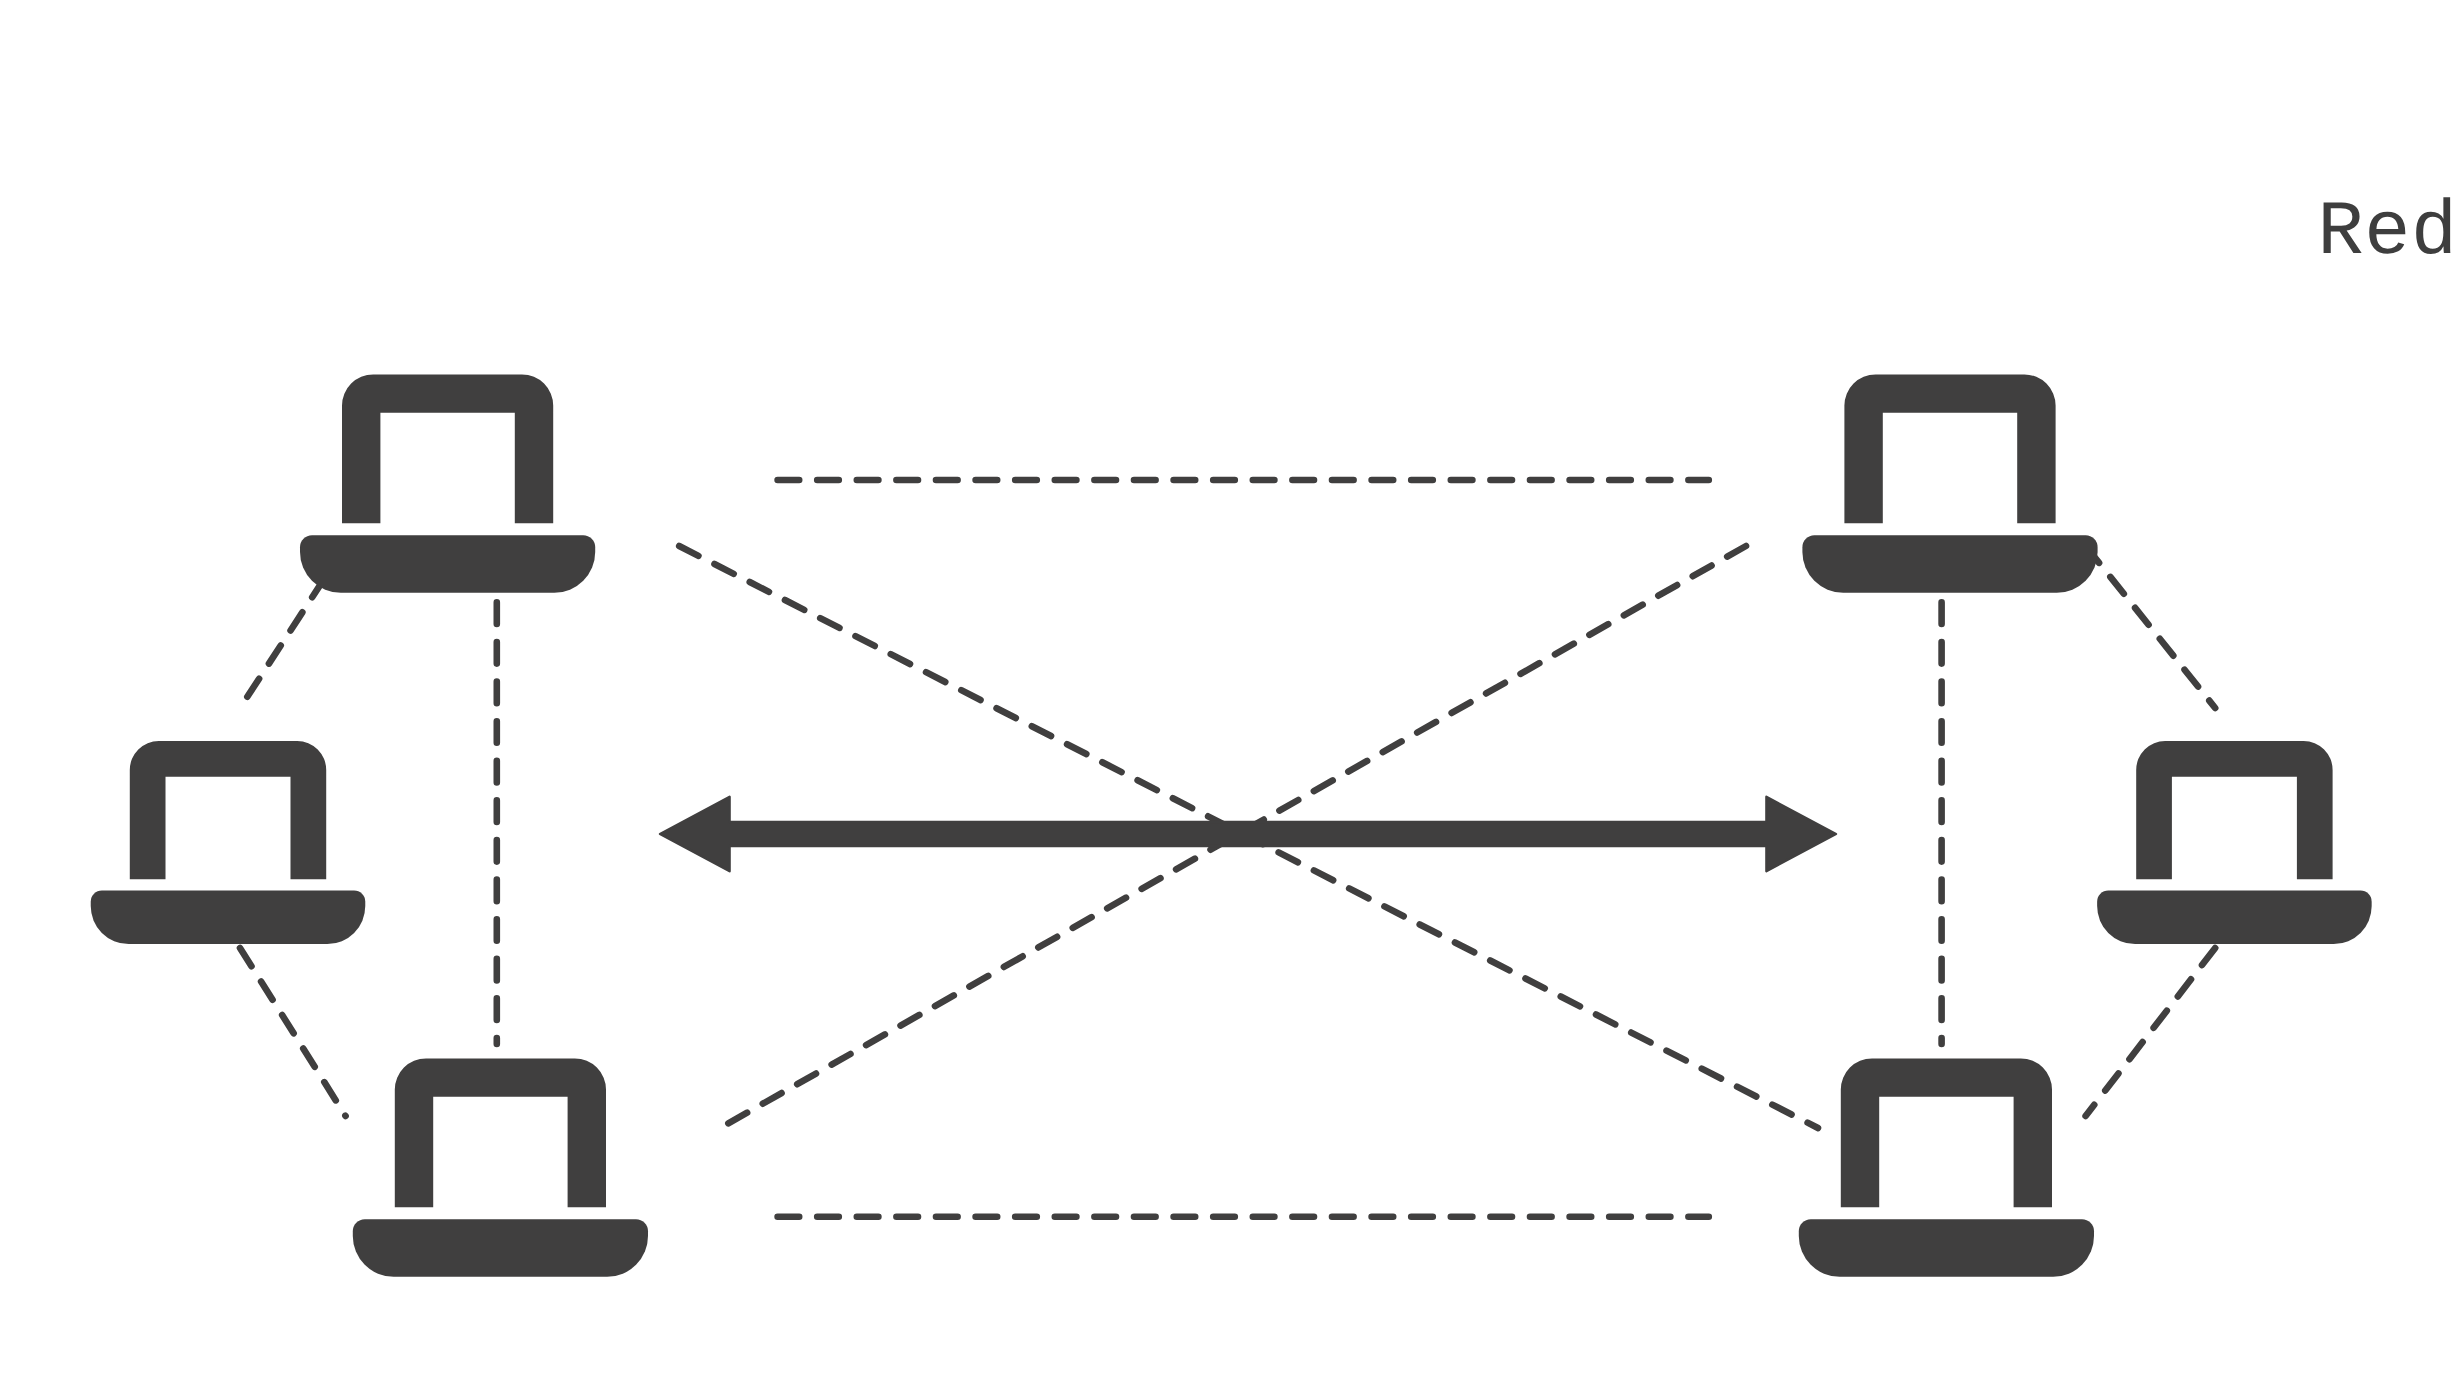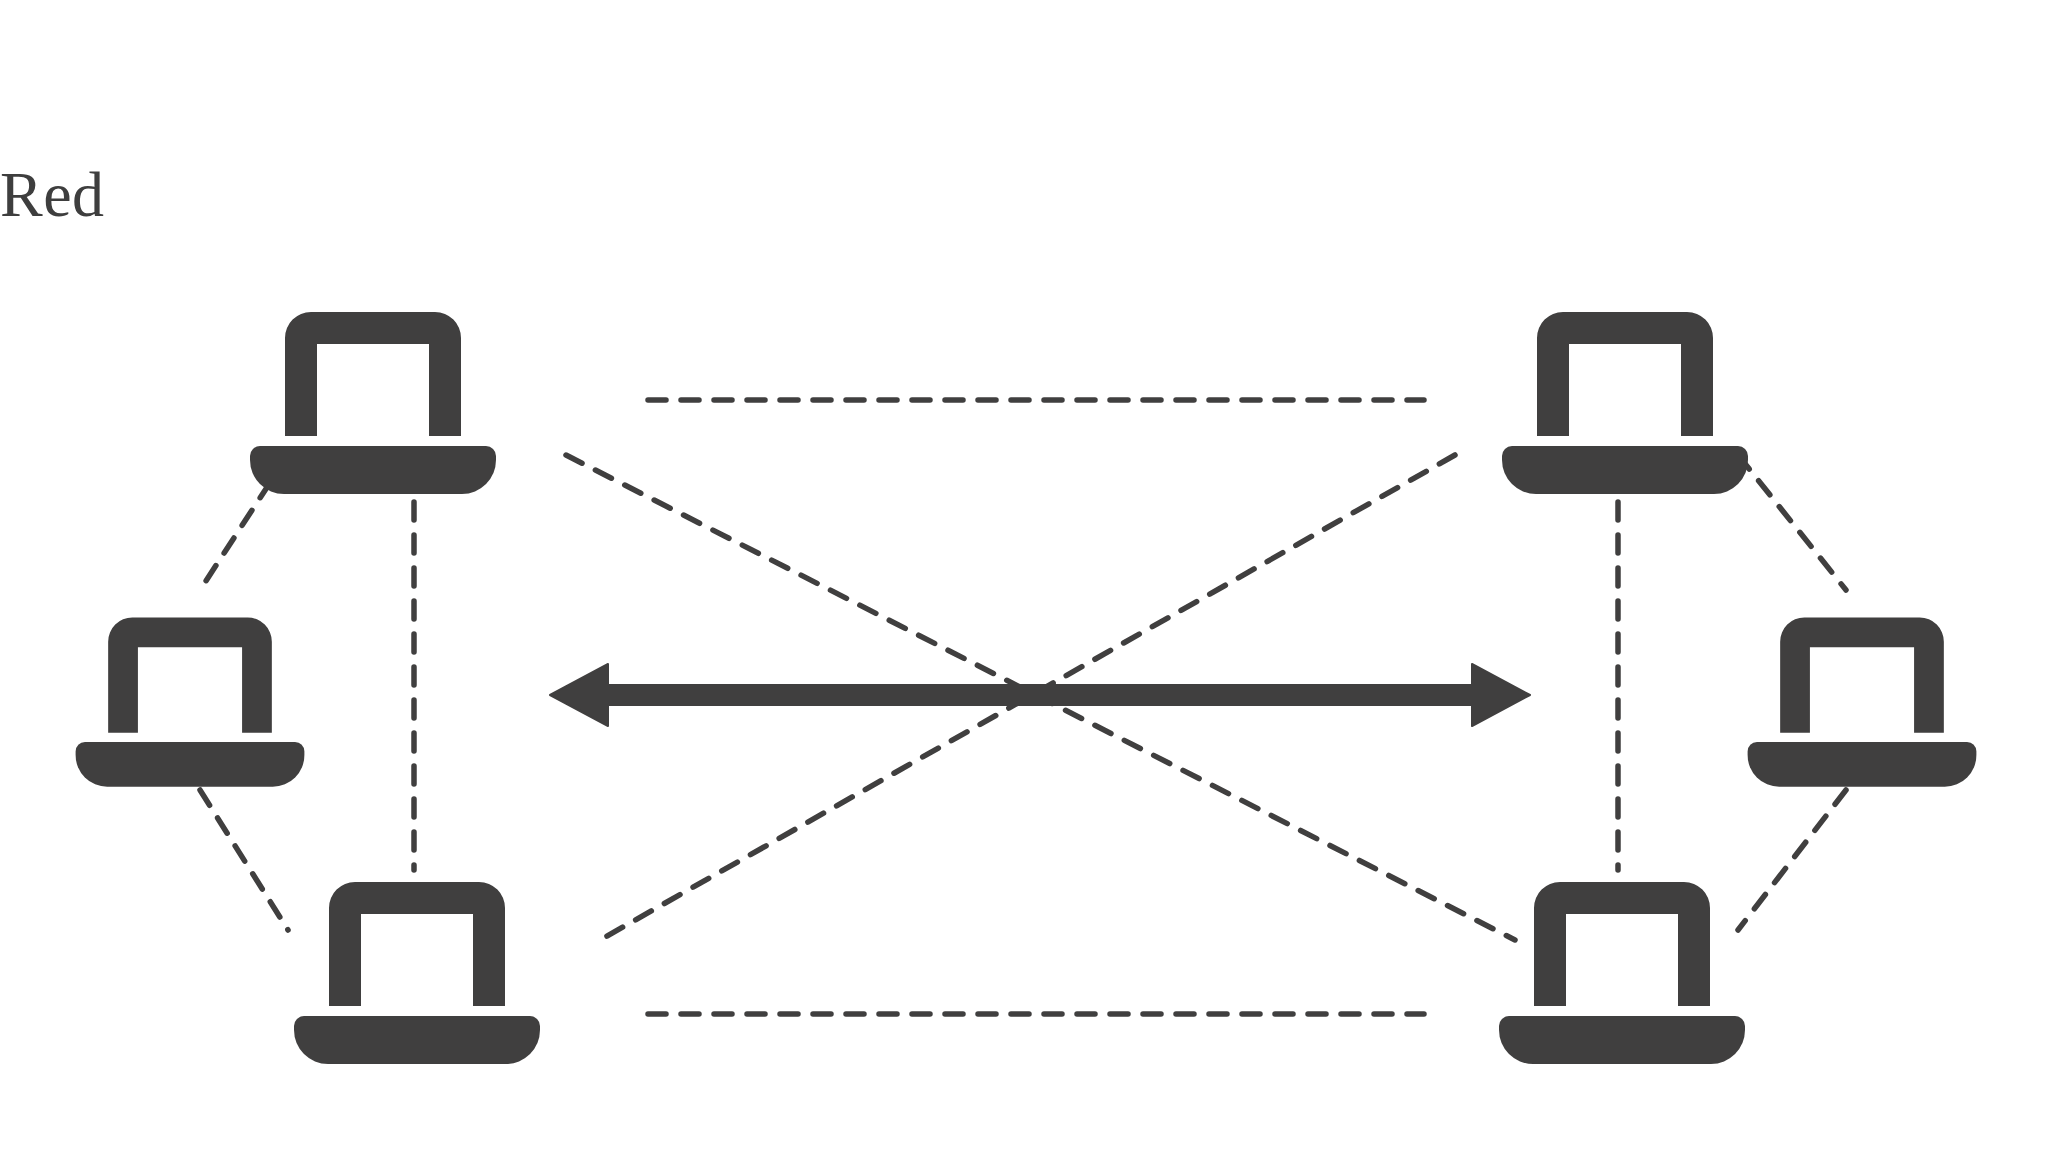--- a/index.html
+++ b/index.html
@@ -26,22 +26,22 @@
     left: 0;
     width: 2048px;
     height: 1152px;
     display: block;
   }
   .diagram-title {
     position: absolute;
     left: 0;
     top: 160px;
     width: 2048px;
-    text-align: left;
-    font-family: Liberation Serif, serif;
+    text-align: right;
+    font-family: Liberation Mono, monospace;
     font-size: 64px;
     font-weight: 400;
     letter-spacing: 0.5px;
     color: #3e3e3e;
     line-height: 1.1;
     white-space: pre;
     user-select: none;
   }
 </style>
 </head>

